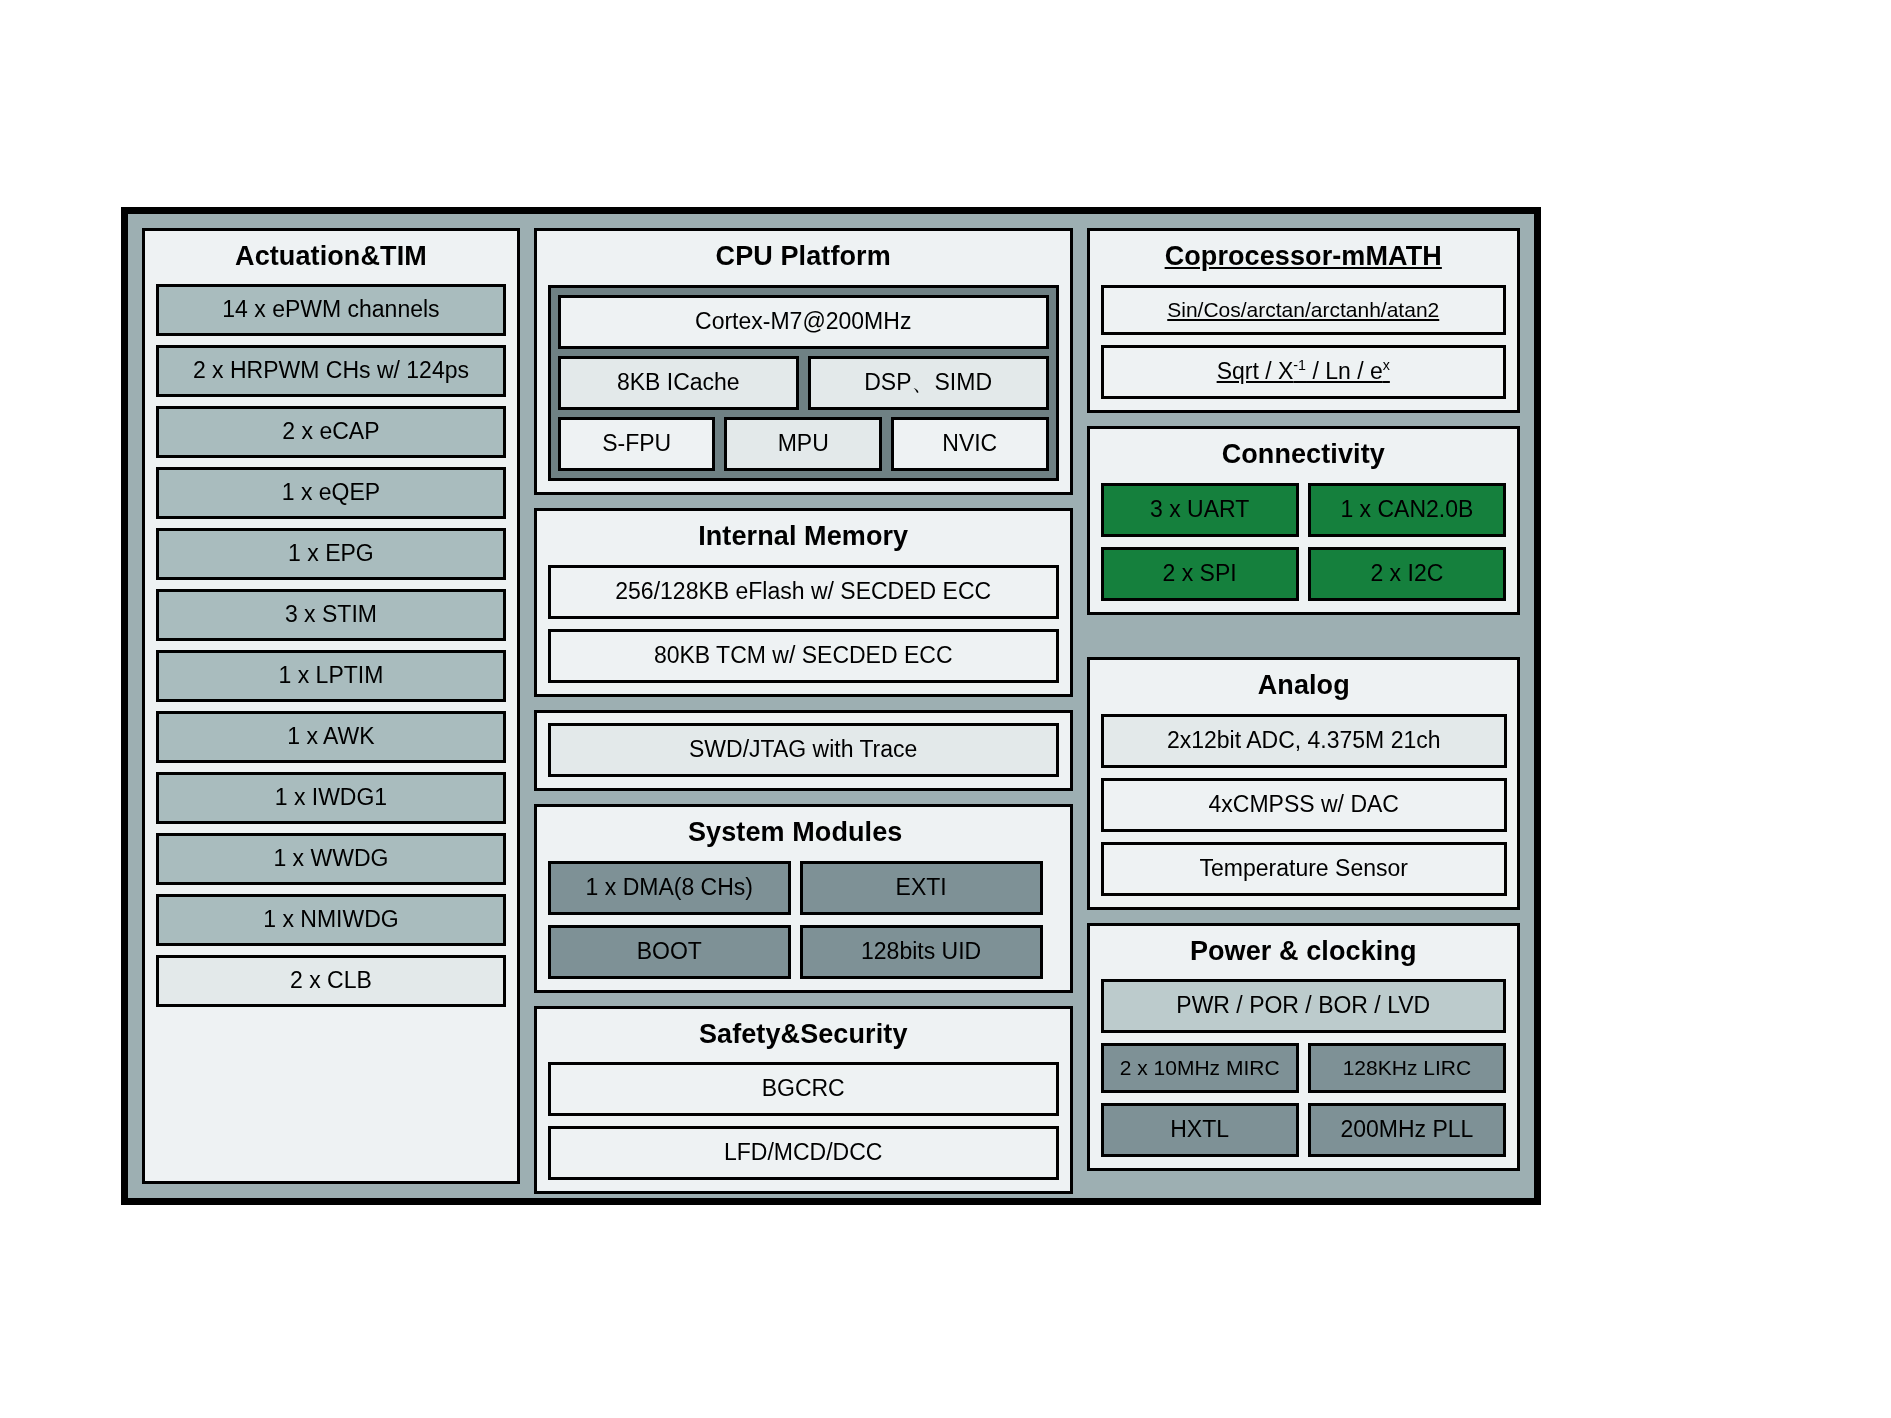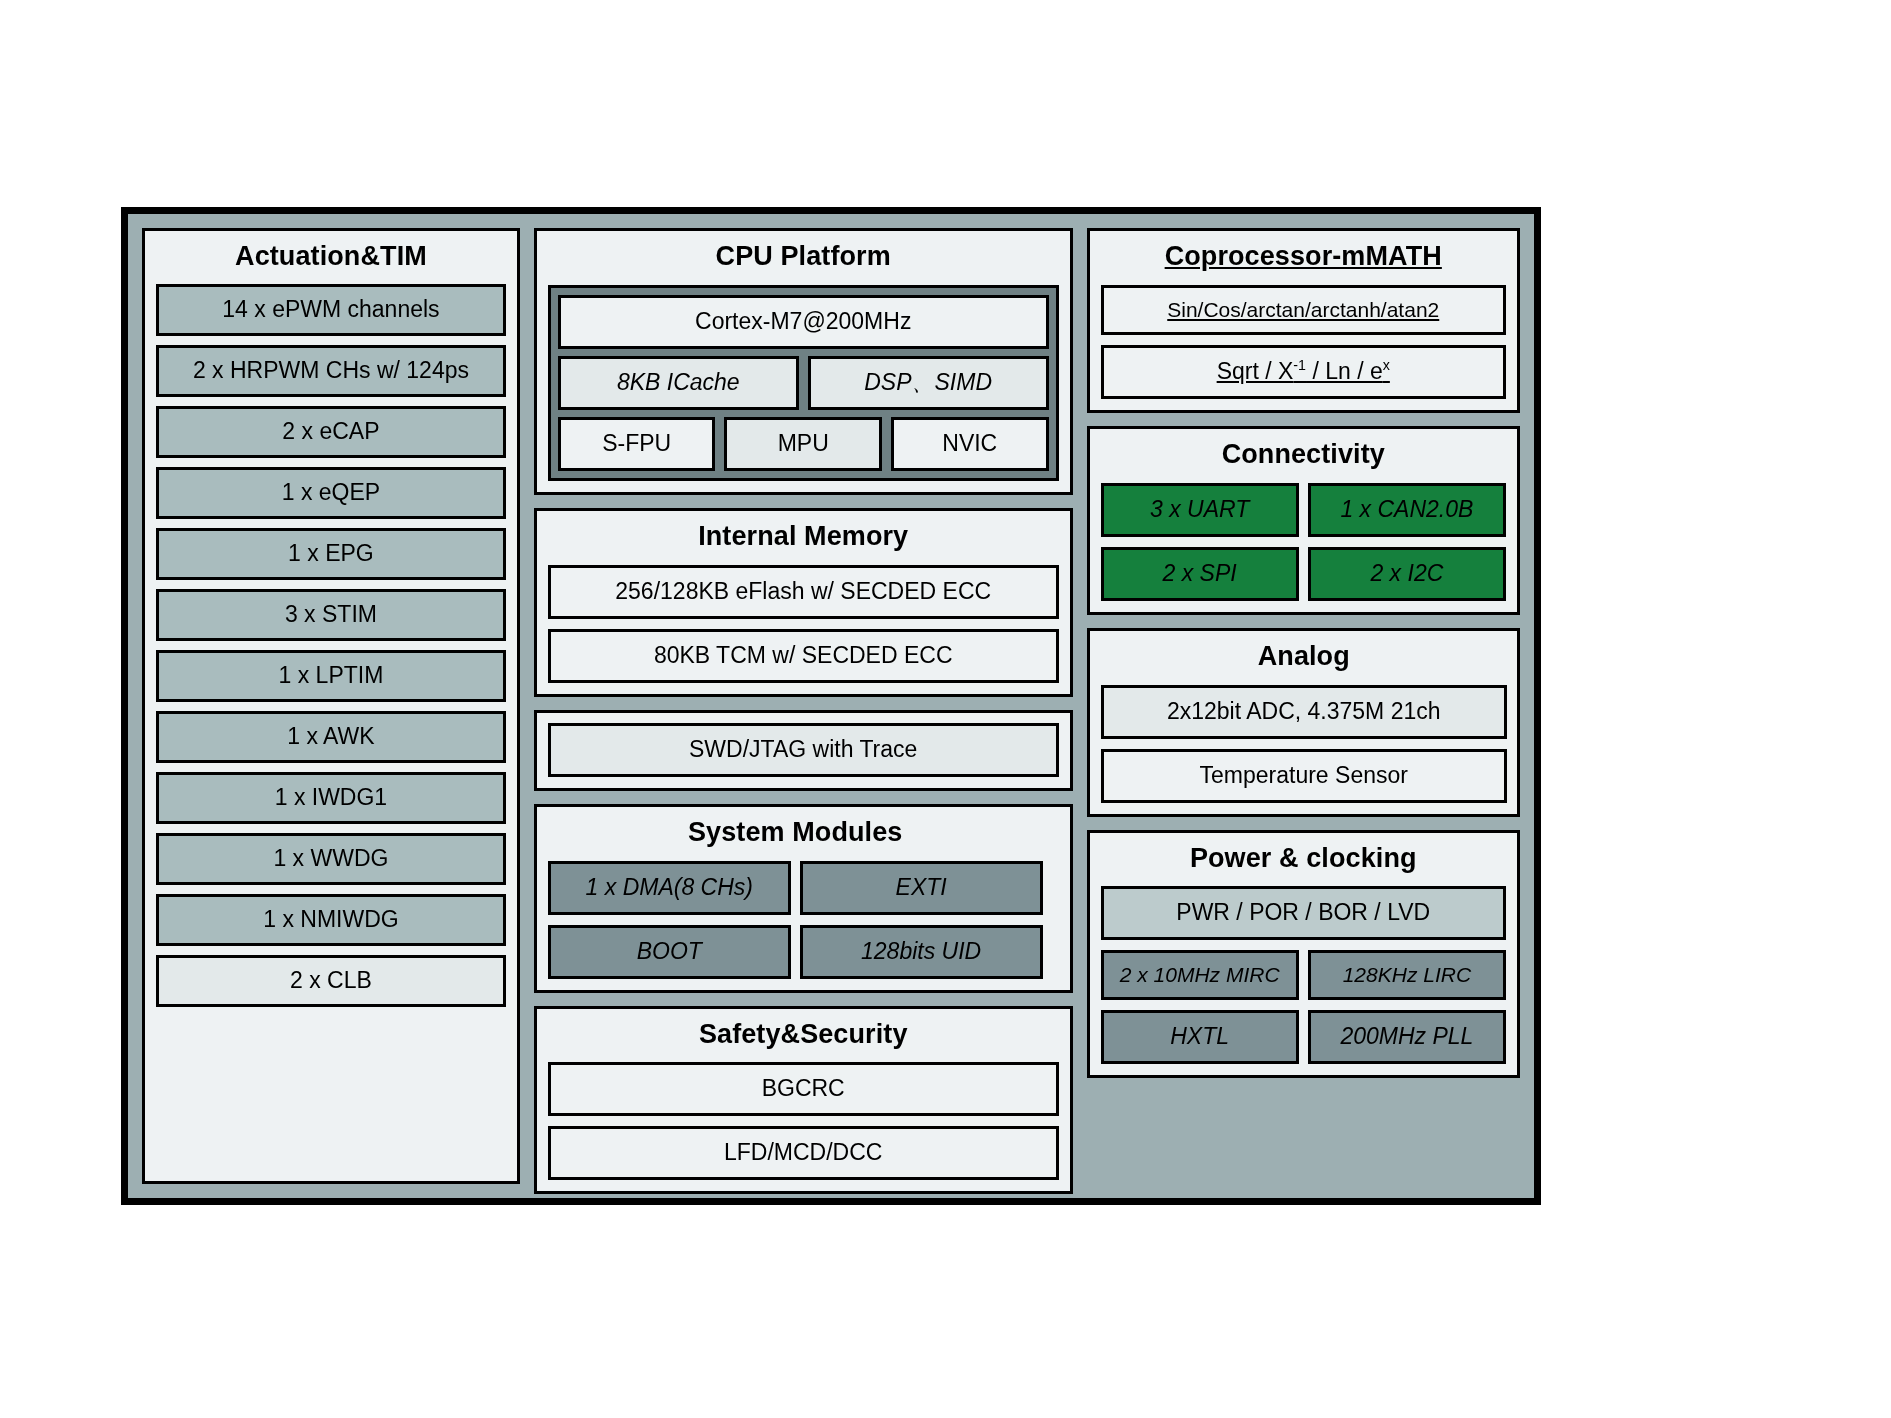--- a/index.html
+++ b/index.html
@@ -62,21 +62,21 @@
 
   
   .f-lightest{background:#eef2f3;}
   .f-light   {background:#e3e9ea;}
   .f-pale    {background:#bccbcc;}
   .f-mid     {background:#a9bcbe;}
   .f-mid2    {background:#15803d;}
   .f-dark    {background:#7e9196;}
 
   .row2{display:flex;gap:9px;}
-  .row2 > .item{flex:1 1 0;min-width:0;font-style:italic;}
+  .row2 > .item{flex:1 1 0;min-width:0;}
   .row3{display:flex;gap:9px;}
   .row3 > .item{flex:1 1 0;min-width:0;}
 
   
   .panel-actuation{flex:1 1 auto;gap:9px;padding:8px 11px 10px 11px;}
   .panel-actuation .item{padding:11px 4px 12px 4px;}
 
   
   .cpu-core{
     background:#6f8184;
@@ -188,23 +188,24 @@
         <div class="row2">
           <div class="item f-mid2">3 x UART</div>
           <div class="item f-mid2">1 x CAN2.0B</div>
         </div>
         <div class="row2">
           <div class="item f-mid2">2 x SPI</div>
           <div class="item f-mid2">2 x I2C</div>
         </div>
       </div>
 
-      <div class="panel" style="padding:8px 10px 11px 11px;">
+      <div class="panel" style="padding:8px 10px 11px 11px;margin-top:29px;">
         <div class="panel-title">Analog</div>
         <div class="item f-light">2x12bit ADC, 4.375M 21ch</div>
+        <div class="item f-lightest">4xCMPSS w/ DAC</div>
         <div class="item f-lightest">Temperature Sensor</div>
       </div>
 
       <div class="panel" style="padding:8px 11px 11px 11px;">
         <div class="panel-title">Power &amp; clocking</div>
         <div class="item f-pale">PWR / POR / BOR / LVD</div>
         <div class="row2">
           <div class="item f-dark sm">2 x 10MHz MIRC</div>
           <div class="item f-dark sm">128KHz LIRC</div>
         </div>

